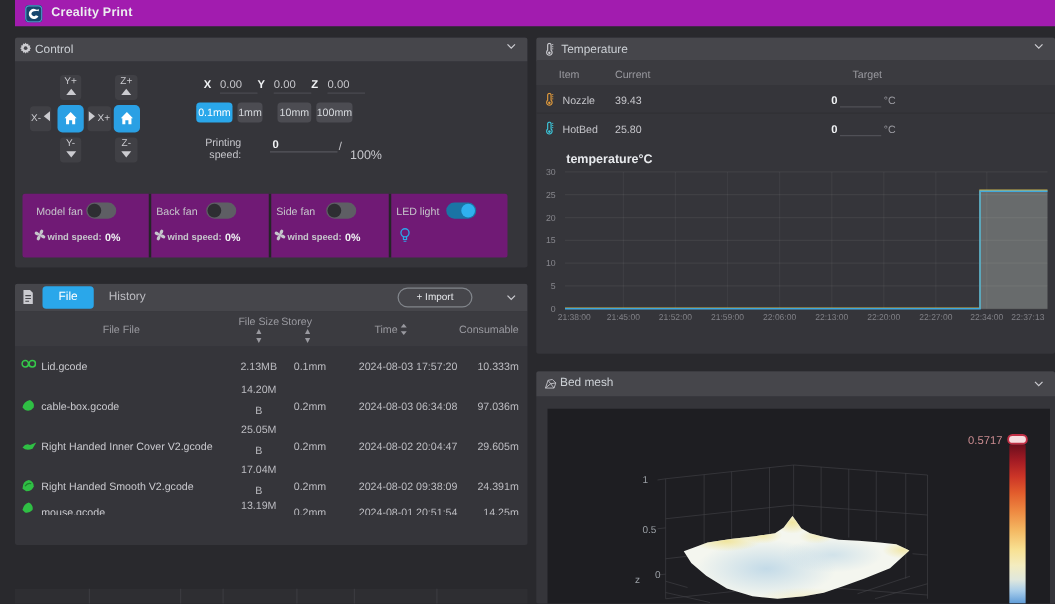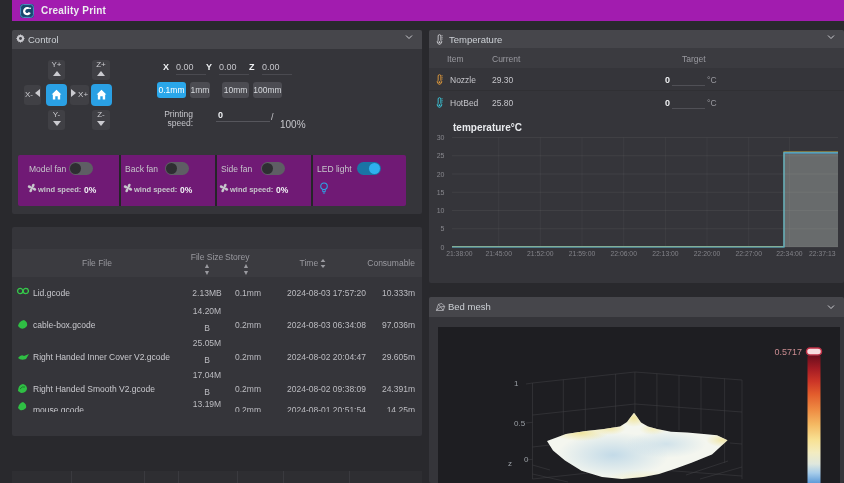--- a/index.html
+++ b/index.html
@@ -146,20 +146,34 @@
       <span class="abs lbl" style="left:212px;top:29.5px;font-size:7.5px;font-weight:bold">wind speed:</span>
       <span class="abs wht" style="left:258px;top:29.5px;font-size:8.5px">0%</span>
       <svg class="abs" style="left:301px;top:27px" width="10" height="12" viewBox="0 0 14 17">
           <circle cx="7" cy="6" r="4.6" fill="none" stroke="#2aa7ea" stroke-width="1.5"></circle>
           <path d="M5.2 10.5 L5.2 13 M8.8 10.5 L8.8 13 M4.6 13.6 h4.8 M5.4 15.6 h3.2" stroke="#2aa7ea" stroke-width="1.3" fill="none"></path>
         </svg>
     </div>
   </div>
 
   <div class="panel" id="filep" style="left:12px;top:227px;width:410px;height:209px">
+    <div class="phead" style="height:22px;line-height:22px">
+      <svg class="abs" style="left:6px;top:5px" width="9" height="12" viewBox="0 0 12 16">
+          <path d="M1 0 h7 l3 3 v12 h-10 z" fill="#cbcbd0"></path>
+          <path d="M3 6 h6 M3 9 h6 M3 12 h4" stroke="#46464b" stroke-width="1.2"></path>
+        </svg>
+      <span class="abs" style="left:22px;top:2px;width:41px;height:18px;background:#2aa7ea;border-radius:3px;color:#fff;text-align:center;line-height:18px">File</span>
+      <span class="abs" style="left:75px;top:0;color:#bcbcc1">History</span>
+      <span class="abs" style="left:306px;top:3px;width:60px;height:16px;border:1px solid #81858b;border-radius:8px;color:#e8eaed;font-size:8px;text-align:center;line-height:14px">+ Import</span>
+      <span class="chev" style="top:7px">
+          <svg width="8" height="8" viewBox="0 0 8 8">
+            <path d="M1 2.5 L4 5.5 L7 2.5" stroke="#cbcbd0" stroke-width="1" fill="none"></path>
+          </svg>
+        </span>
+    </div>
     <div class="abs" style="left:0;top:22px;width:410px;height:28px;background:#3b3b40">
       <span class="abs mut" style="left:0;top:9px;width:170px;text-align:center">File File</span>
       <span class="abs mut" style="left:174px;top:3px;width:42px;text-align:center">File Size</span>
       <span class="abs mut" style="left:174px;top:13px;width:42px;text-align:center;font-size:7px">▲<br>▼</span>
       <span class="abs mut" style="left:213px;top:3px;width:42px;text-align:left">Storey</span>
       <span class="abs mut" style="left:213px;top:13px;width:42px;text-align:center;font-size:7px">▲<br>▼</span>
       <span class="abs mut" style="left:270px;top:9px;width:62px;text-align:center">Time <svg width="6" height="9" viewBox="0 0 6 9" style="vertical-align:-2px">
             <path d="M3 0 L5.4 3 L0.6 3 Z" fill="#9a9aa0"></path>
             <path d="M3 9 L5.4 6 L0.6 6 Z" fill="#9a9aa0"></path>
           </svg></span>
@@ -255,21 +269,21 @@
       <span class="abs mut" style="left:63px;top:6px">Current</span>
       <span class="abs mut" style="left:253px;top:6px">Target</span>
     </div>
     <div class="abs" style="left:0;top:38px;width:415px;height:23px;border-bottom:1px solid #303034">
       <svg class="abs" style="left:7px;top:6px" width="7" height="11" viewBox="0 0 8 13">
           <path d="M4 0.8 a1.6 1.6 0 0 1 1.6 1.6 v5 a2.6 2.6 0 1 1 -3.2 0 v-5 A1.6 1.6 0 0 1 4 0.8z" fill="none" stroke="#e09a3c" stroke-width="1.1"></path>
           <circle cx="4" cy="9.8" r="1.2" fill="#e09a3c"></circle>
           <path d="M6.4 2 h1.4 M6.4 4 h1.4 M6.4 6 h1.4" stroke="#e09a3c" stroke-width="0.8"></path>
         </svg>
       <span class="abs lbl" style="left:21px;top:7px">Nozzle</span>
-      <span class="abs lbl" style="left:63px;top:7px">29.30</span>
+      <span class="abs lbl" style="left:63px;top:7px">39.43</span>
       <span class="abs wht" style="left:236px;top:7px;font-size:9px">0</span>
       <span class="abs" style="left:243px;top:6px;width:33px;height:12px;border-bottom:1px solid #505056"></span>
       <span class="abs mut" style="left:278px;top:7px">°C</span>
     </div>
     <div class="abs" style="left:0;top:61px;width:415px;height:23px">
       <svg class="abs" style="left:7px;top:6px" width="7" height="11" viewBox="0 0 8 13">
           <path d="M4 0.8 a1.6 1.6 0 0 1 1.6 1.6 v5 a2.6 2.6 0 1 1 -3.2 0 v-5 A1.6 1.6 0 0 1 4 0.8z" fill="none" stroke="#3cc8dc" stroke-width="1.1"></path>
           <circle cx="4" cy="9.8" r="1.2" fill="#3cc8dc"></circle>
           <path d="M6.4 2 h1.4 M6.4 4 h1.4 M6.4 6 h1.4" stroke="#3cc8dc" stroke-width="0.8"></path>
         </svg>

